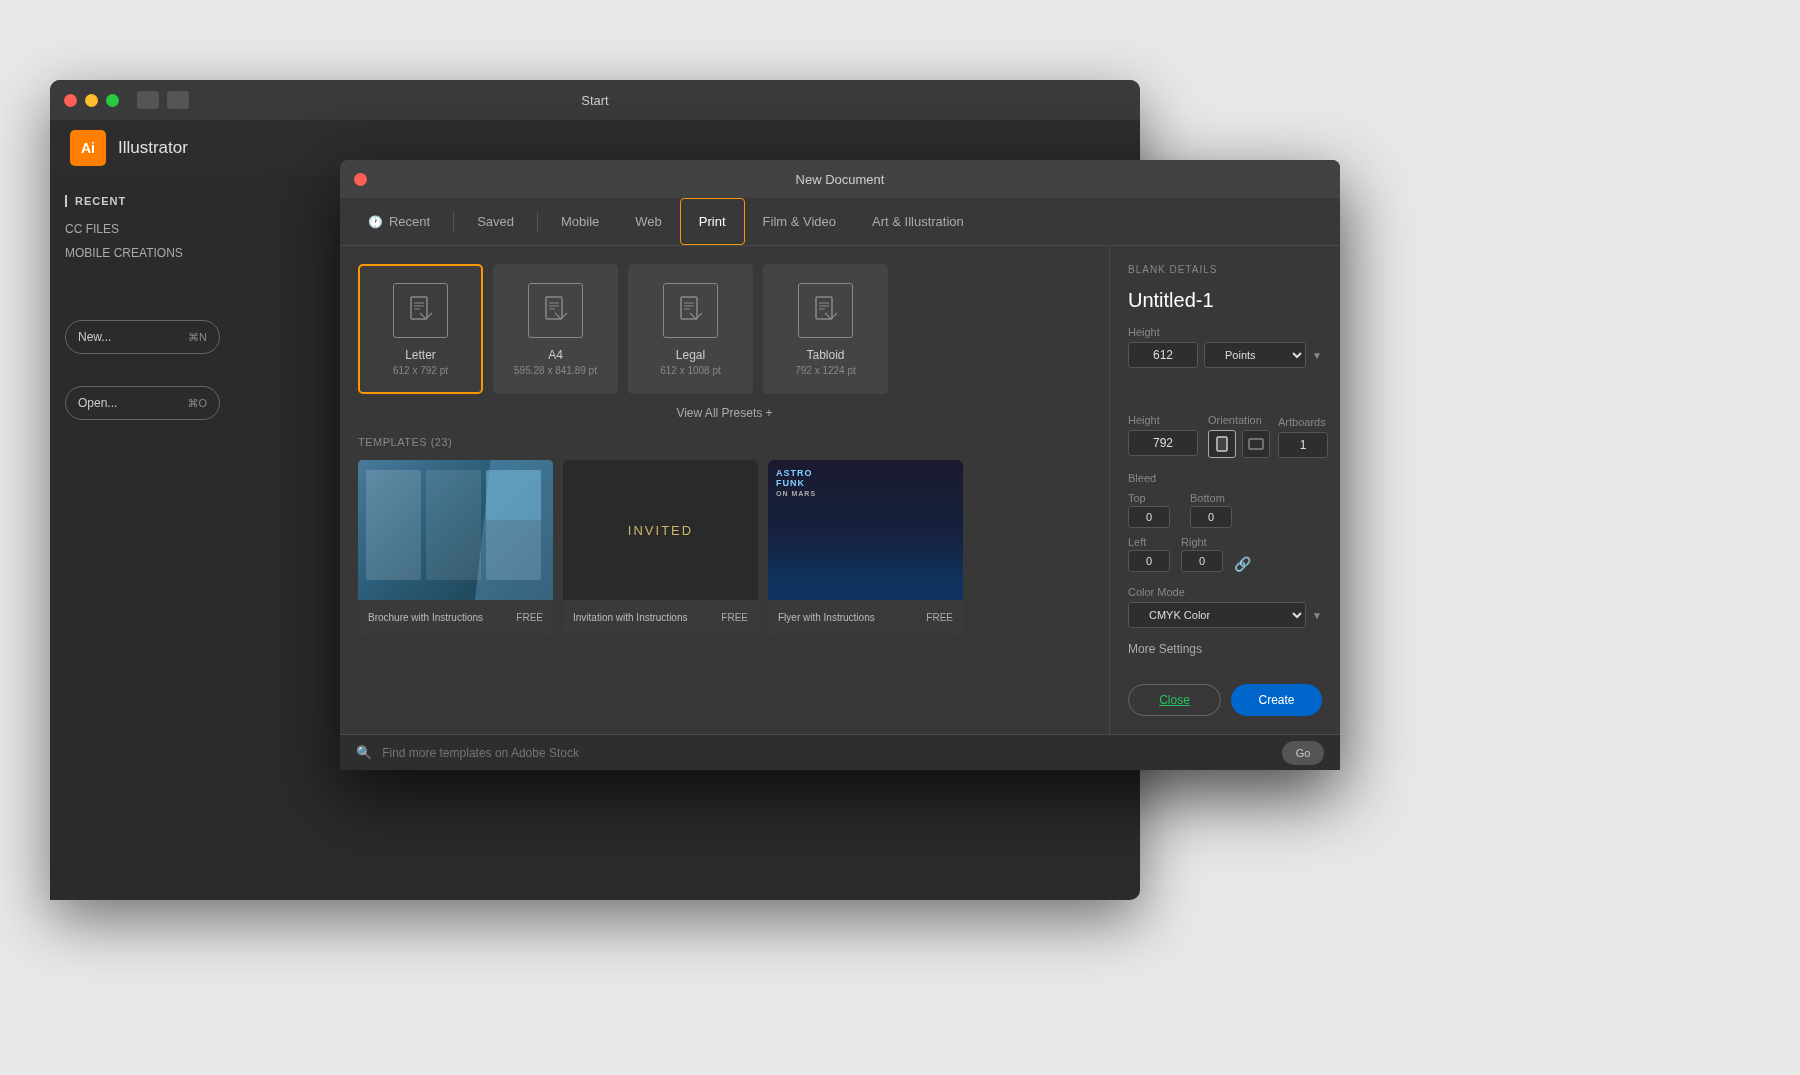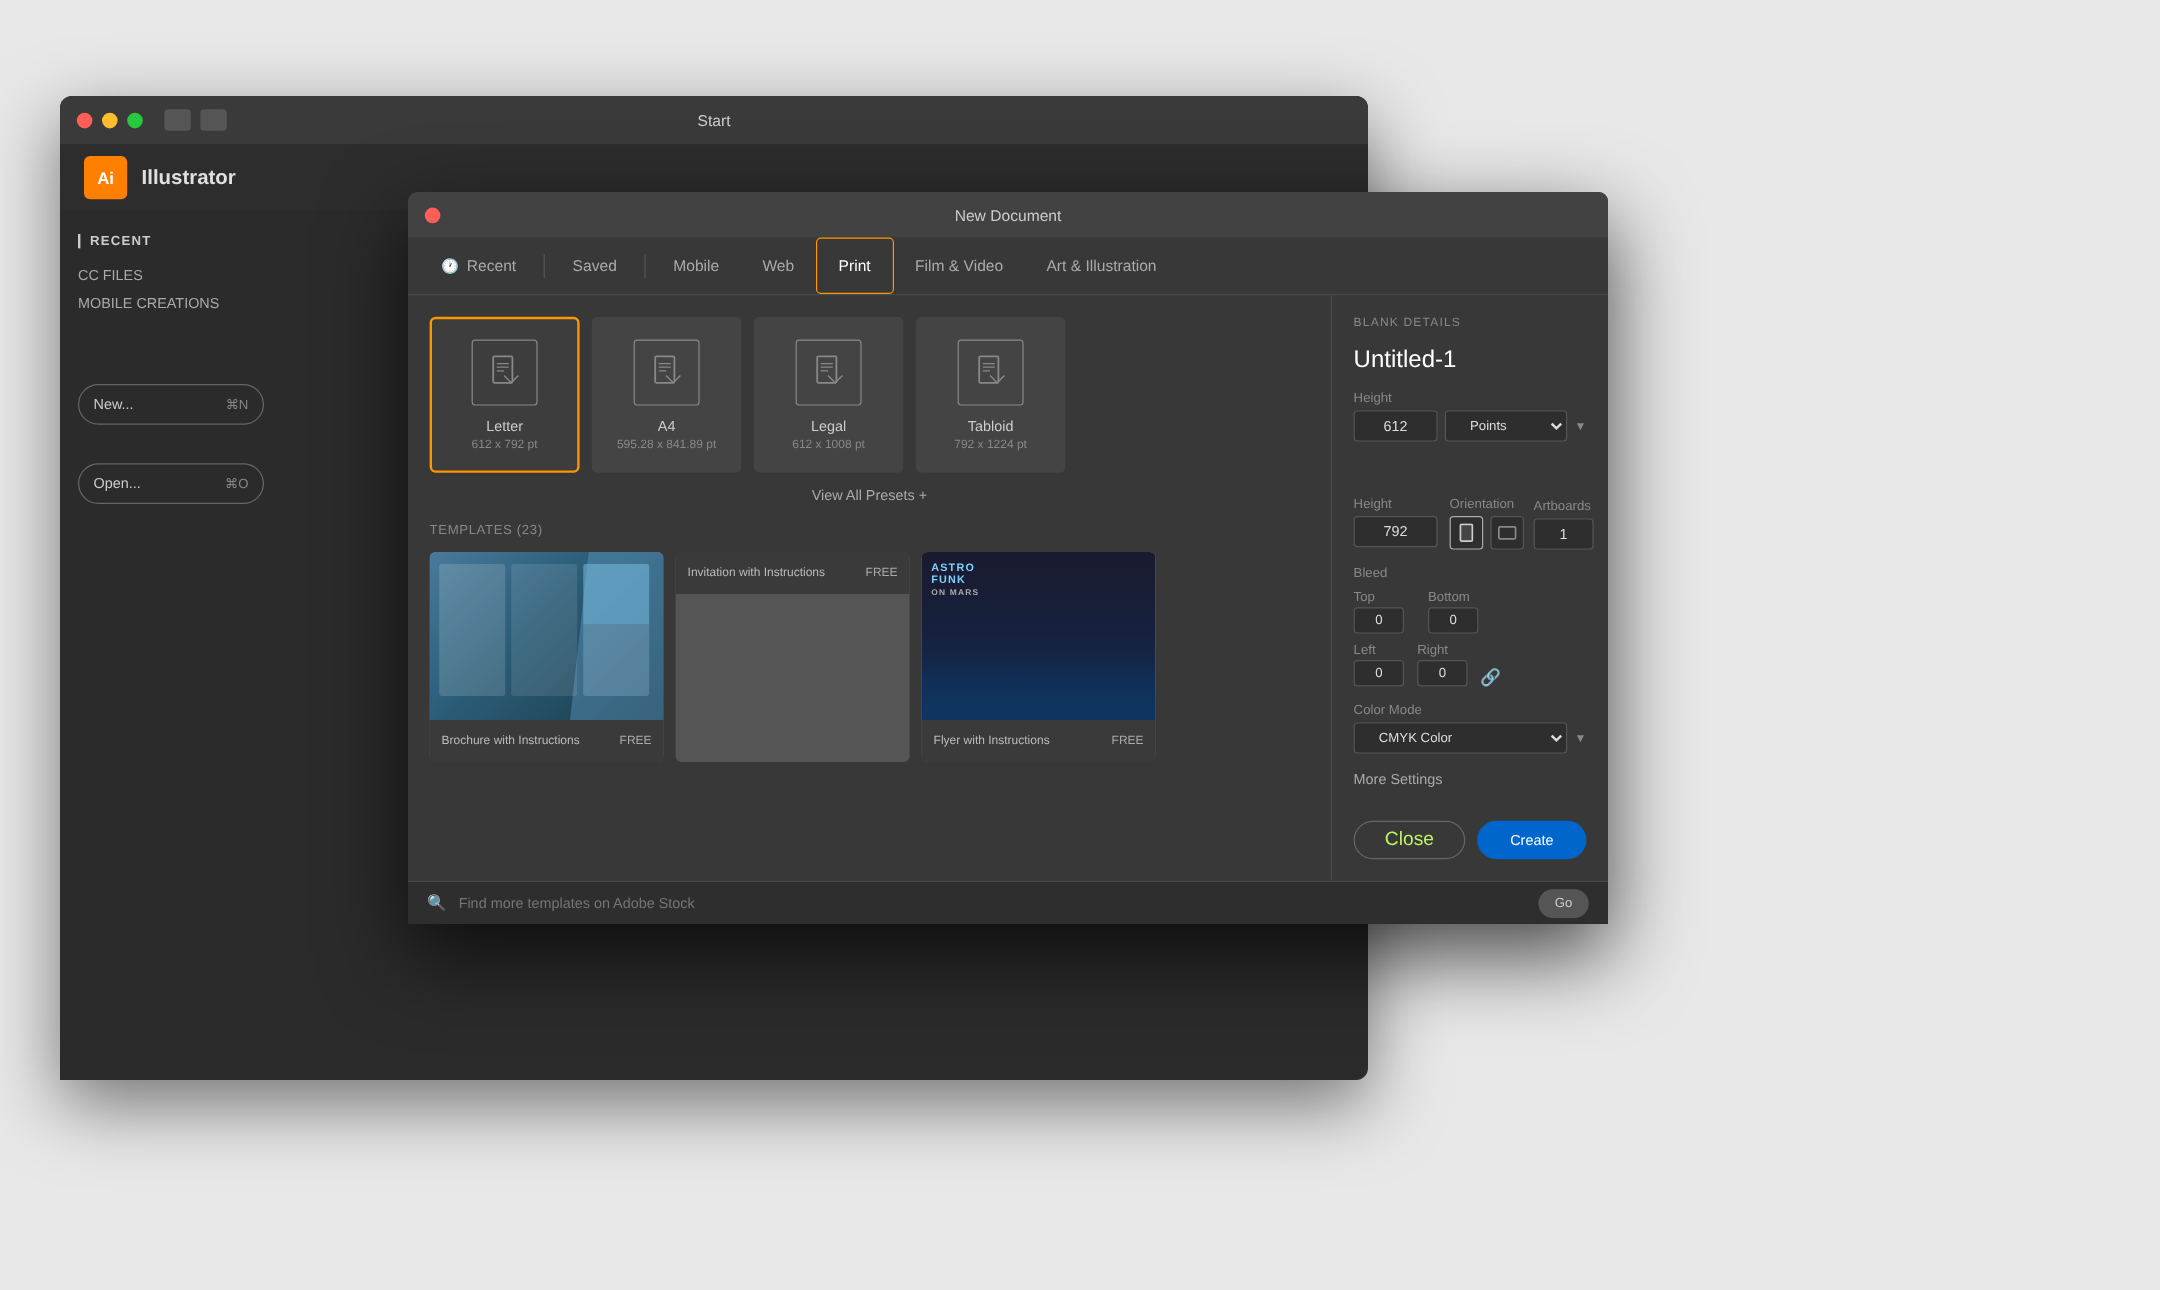--- a/index.html
+++ b/index.html
@@ -87,21 +87,21 @@
       align-items: center;
       justify-content: center;
       color: white;
       font-weight: bold;
       font-size: 14px;
     }
 
     .ai-app-name {
       color: #e0e0e0;
       font-size: 17px;
-      font-weight: 700;
+      font-weight: 400;
     }
 
     .ai-content {
       display: flex;
       height: calc(100% - 95px);
     }
 
     .ai-sidebar {
       width: 200px;
       background: #2b2b2b;
@@ -506,23 +506,24 @@
       margin-top: auto;
       padding-top: 10px;
     }
 
     .btn-close {
       flex: 1;
       height: 32px;
       background: transparent;
       border: 1px solid #666;
       border-radius: 16px;
-      color: #bef264;
-      font-size: 16px;
-      cursor: pointer;
+      color: #22c55e;
+      font-size: 12px;
+      cursor: pointer;
+      text-decoration: underline;
     }
 
     .btn-create {
       flex: 1;
       height: 32px;
       background: #0066cc;
       border: none;
       border-radius: 16px;
       color: white;
       font-size: 12px;
@@ -738,20 +739,25 @@
               </div>
             </div>
           </div>
           <div class="template-footer">
             <span class="template-name">Brochure with Instructions</span>
             <span class="template-badge">FREE</span>
           </div>
         </div>
 
         <div class="template-card">
+          <div class="template-img">
+            <div class="tmpl-invitation">
+              INVITED
+            </div>
+          </div>
           <div class="template-footer">
             <span class="template-name">Invitation with Instructions</span>
             <span class="template-badge">FREE</span>
           </div>
         </div>
 
         <div class="template-card">
           <div class="template-img">
             <div class="tmpl-flyer">
               <div style="position:absolute;top:8px;left:8px;right:8px;color:#7ecfff;font-size:9px;font-weight:bold;letter-spacing:1px;">ASTRO<br>FUNK<br><span style="font-size:7px;color:#aaa;">ON MARS</span></div>

